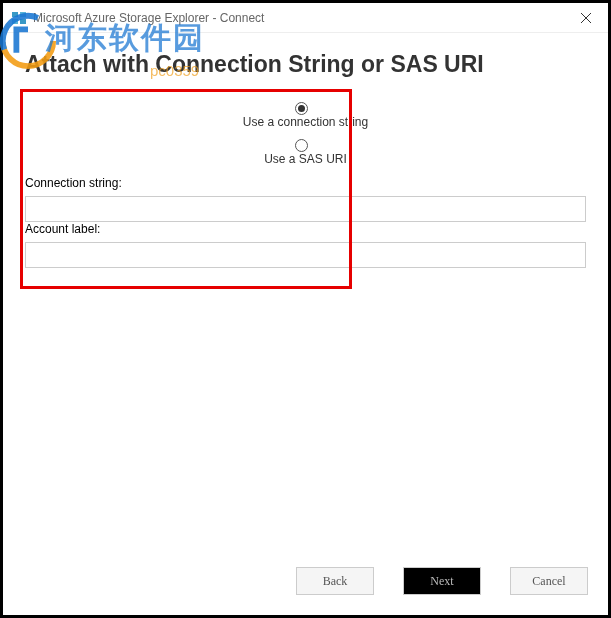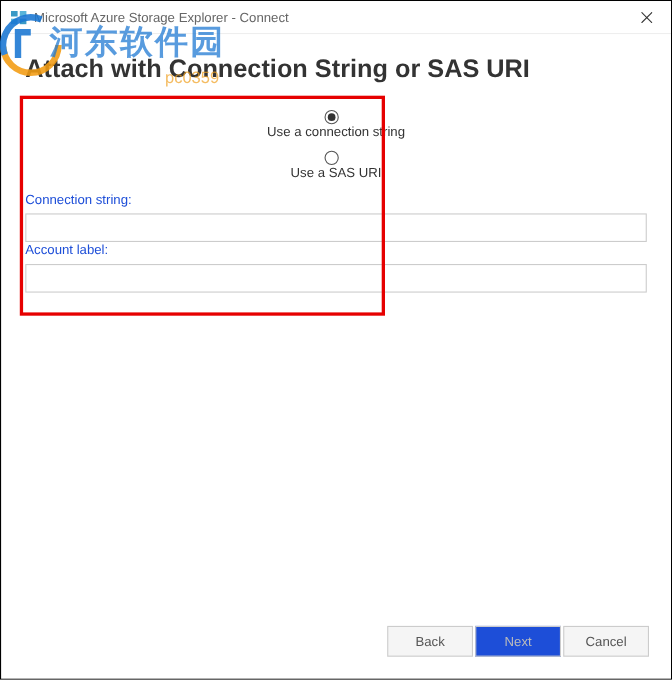--- a/index.html
+++ b/index.html
@@ -8,21 +8,21 @@
     width: 611px; height: 618px;
     font-family: "Segoe UI", Tahoma, sans-serif;
     font-size: 12px;
     color: #333;
     background: #fff;
     overflow: hidden;
     position: relative;
   }
   .window {
     width: 611px; height: 618px;
-    border: 1px solid #000000;
+    border: 3px solid #000000;
     background: #fff;
     position: relative;
     display: flex;
     flex-direction: column;
   }
   .titlebar {
     height: 30px;
     display: flex;
     align-items: center;
     padding: 0 0 0 8px;
@@ -82,21 +82,21 @@
     justify-content: center;
     background: #fff;
   }
   .radio-outer.checked .radio-inner {
     width: 7px; height: 7px;
     background: #333;
     border-radius: 50%;
   }
   .field-label {
     font-size: 12px;
-    color: #1d4ed8;
+    color: #000000;
     margin-top: 0;
     margin-bottom: 6px;
   }
   .text-input {
     width: 100%;
     height: 26px;
     border: 1px solid #ccc;
     background: #fff;
     padding: 3px 6px;
     font-size: 12px;
@@ -111,38 +111,39 @@
     height: 200px;
     border: 3px solid #e60000;
     pointer-events: none;
   }
 
   .button-bar {
     height: 54px;
     display: flex;
     justify-content: flex-end;
     align-items: center;
-    gap: 2px;
+    gap: 29px;
     padding: 0 20px 14px 0;
+    font-family: Liberation Serif, serif;
   }
   .btn {
     min-width: 78px;
     height: 28px;
     border: 1px solid #ccc;
     background: #f5f5f5;
     color: #555;
     font-size: 12px;
     display: flex;
     align-items: center;
     justify-content: center;
     cursor: pointer;
   }
   .btn.disabled {
     color: #bbb;
-    background: #1d4ed8;
+    background: #000000;
     cursor: default;
   }
 
   
   .watermark-logo {
     position: absolute;
     left: -6px; top: 10px;
     width: 68px; height: 62px;
     opacity: 0.88;
     pointer-events: none;

